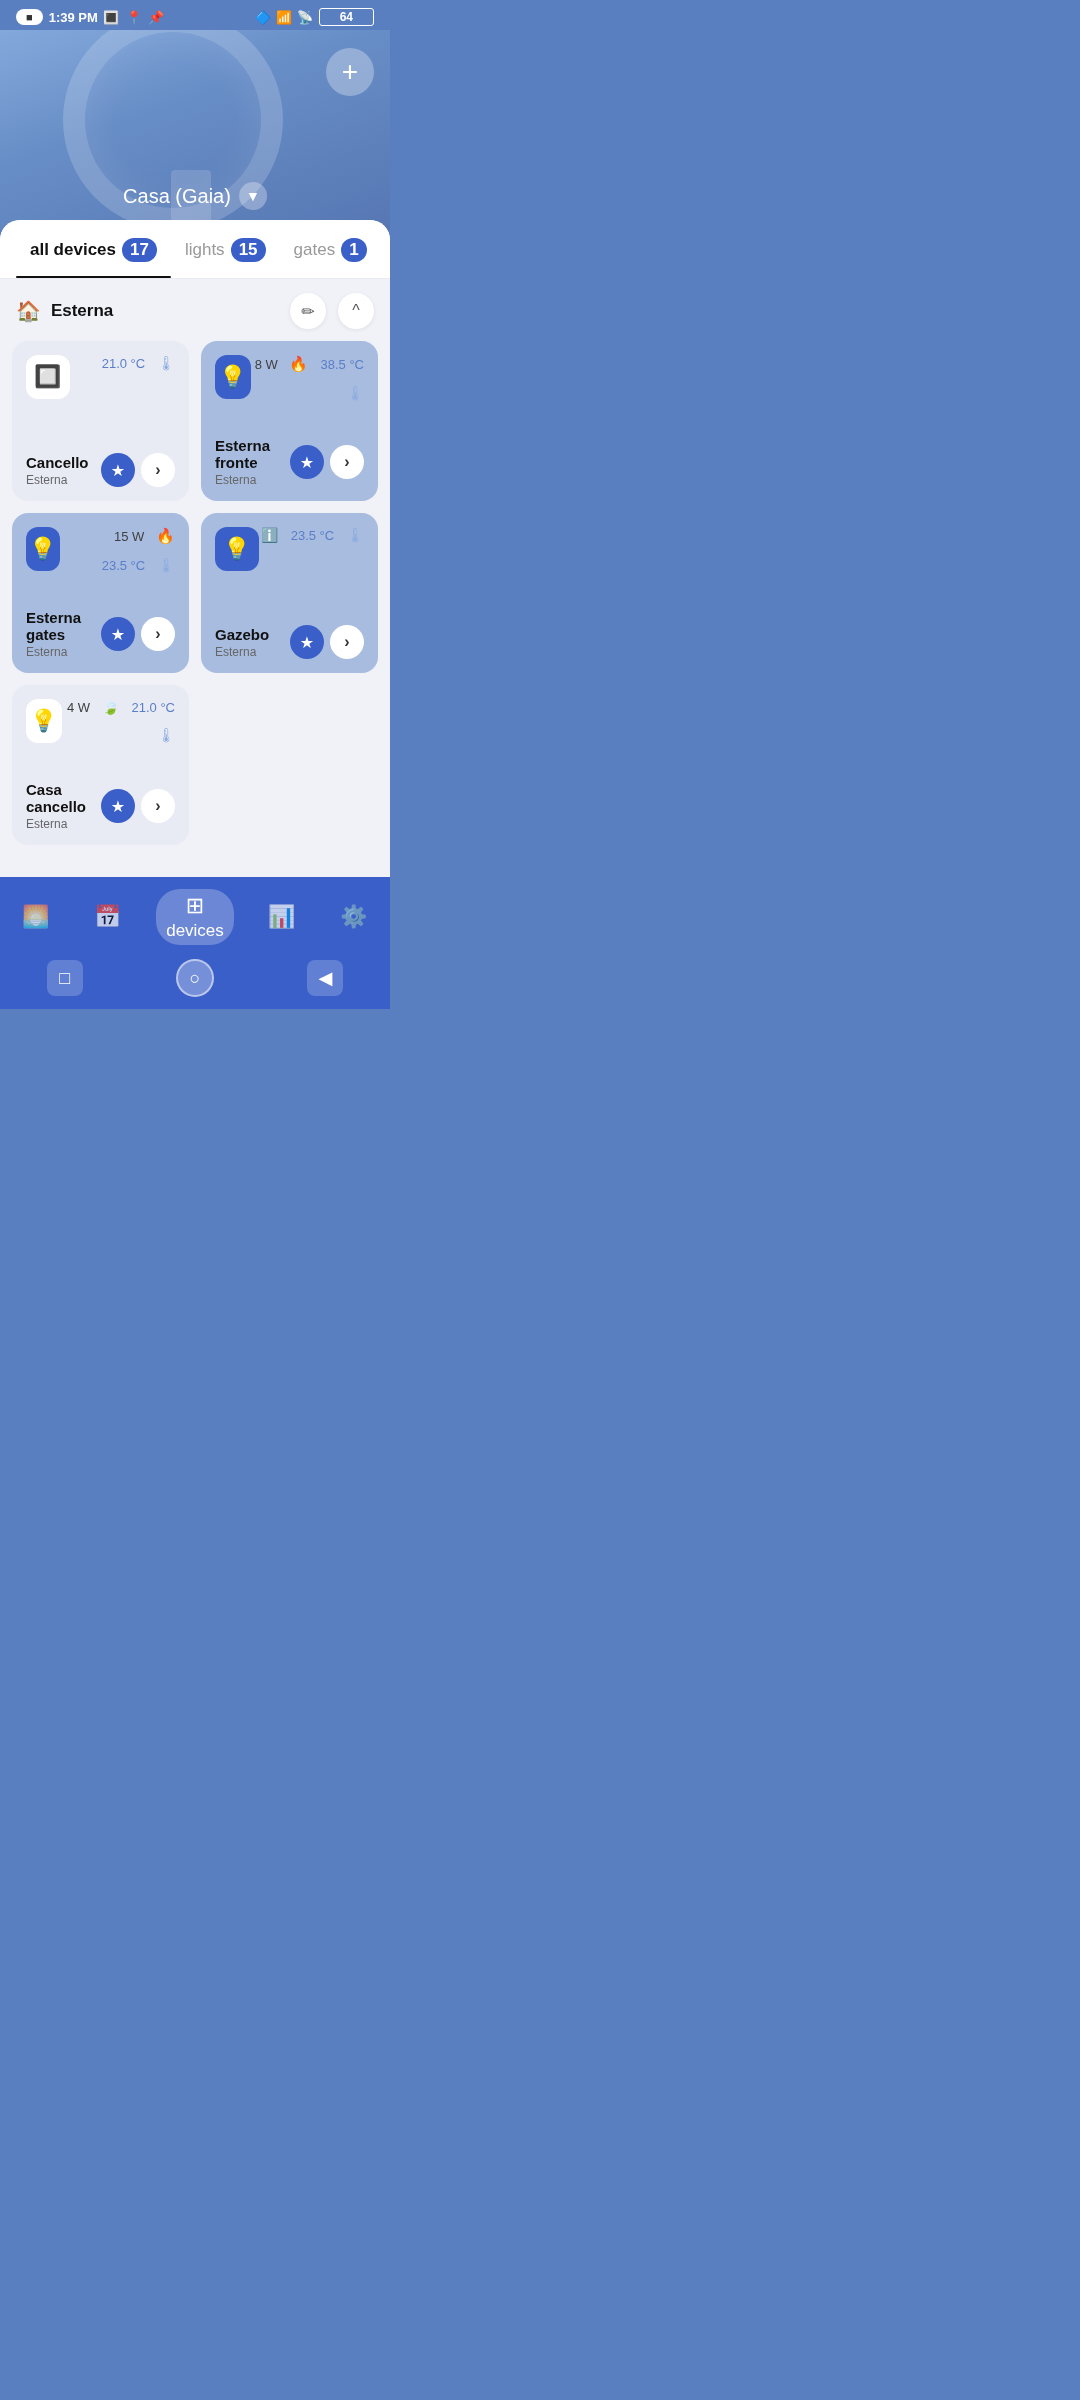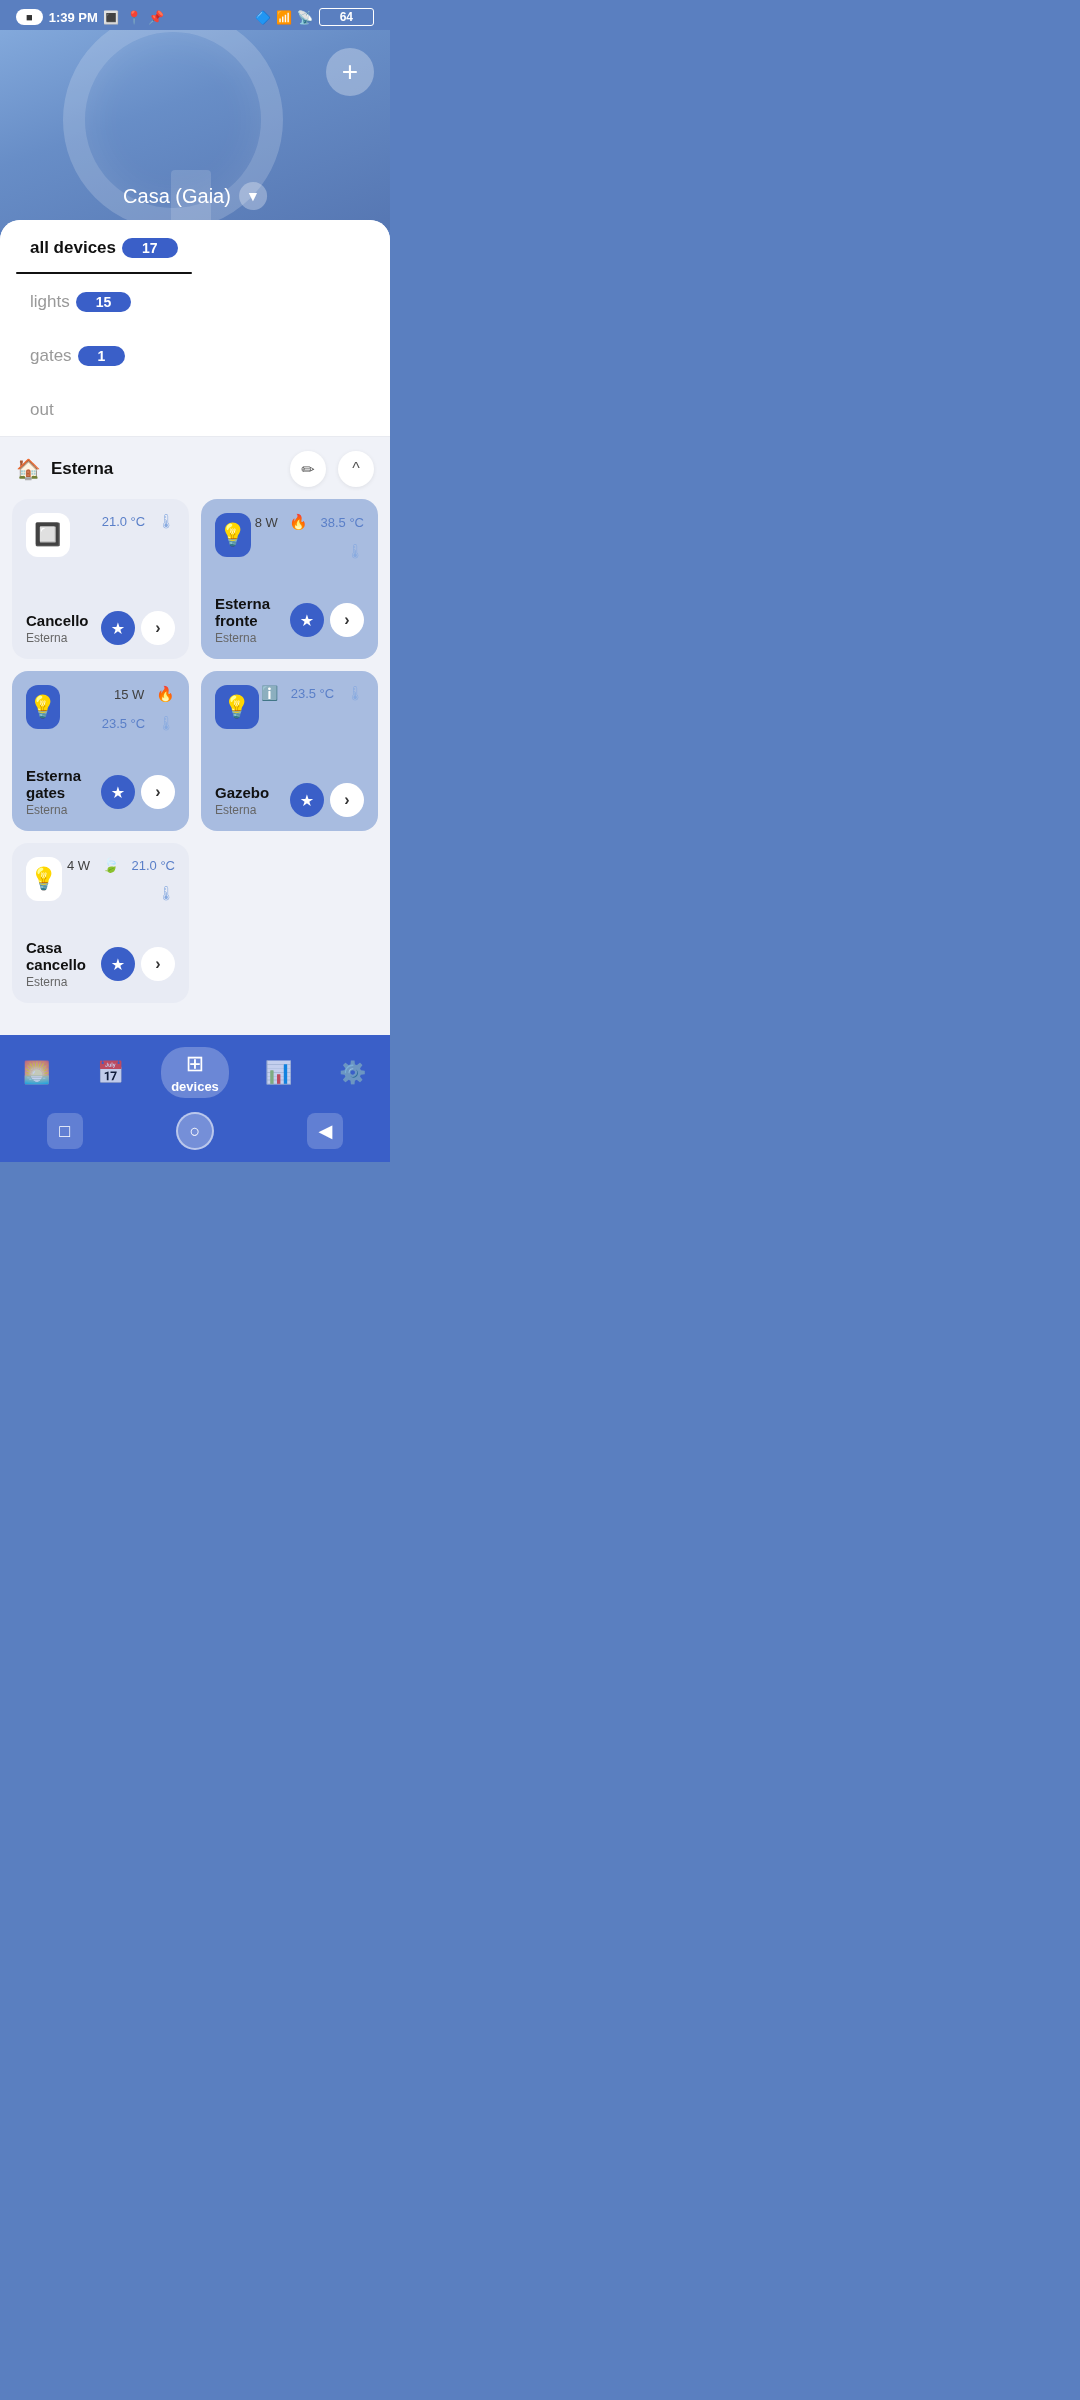--- a/index.html
+++ b/index.html
@@ -99,28 +99,27 @@
       background: #f0f2f8;
       border-radius: 20px 20px 0 0;
       margin-top: -10px;
       position: relative;
       min-height: 600px;
     }
 
     
     .tabs {
       display: flex;
-      align-items: flex-start;
+      align-items: flex-end;
       padding: 0 16px;
       background: #fff;
       border-radius: 20px 20px 0 0;
       border-bottom: 1px solid #e8eaf0;
       overflow-x: auto;
       scrollbar-width: none;
-      flex-direction: column;
     }
     .tabs::-webkit-scrollbar { display: none; }
     .tab {
       display: flex; align-items: center; gap: 6px;
       padding: 18px 14px 16px;
       font-size: 17px;
       color: #999;
       white-space: nowrap;
       cursor: pointer;
       position: relative;
@@ -135,22 +134,22 @@
       position: absolute;
       bottom: 0; left: 0; right: 0;
       height: 2.5px;
       background: #111;
       border-radius: 2px;
     }
     .tab-badge {
       background: #3a5fc8;
       color: #fff;
       border-radius: 20px;
-      padding: 2px 20px;
-      font-size: 14px;
+      padding: 2px 8px;
+      font-size: 17px;
       font-weight: 700;
     }
 
     
     .section-header {
       display: flex; align-items: center; justify-content: space-between;
       padding: 14px 16px 12px;
       background: #f0f2f8;
     }
     .section-title {
@@ -265,21 +264,21 @@
       padding: 4px 10px;
       border-radius: 24px;
       color: rgba(255,255,255,0.7);
       font-size: 11px;
     }
     .nav-item.active {
       background: rgba(255,255,255,0.25);
       color: #fff;
     }
     .nav-item .nav-icon { font-size: 22px; }
-    .nav-item .nav-label { font-size: 13px; font-weight: 700; }
+    .nav-item .nav-label { font-size: 17px; font-weight: 400; }
 
     
     .system-nav {
       background: #3a5fc8;
       display: flex; justify-content: space-around; align-items: center;
       padding: 6px 0 12px;
     }
     .sys-btn {
       width: 36px; height: 36px;
       background: rgba(255,255,255,0.2);

